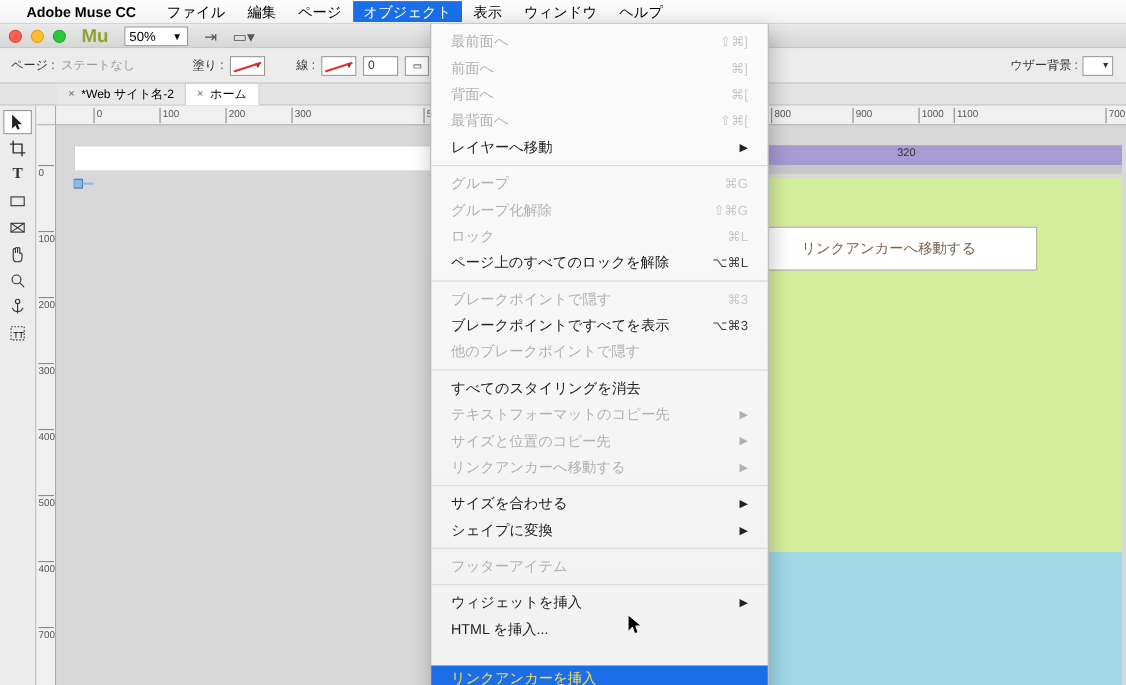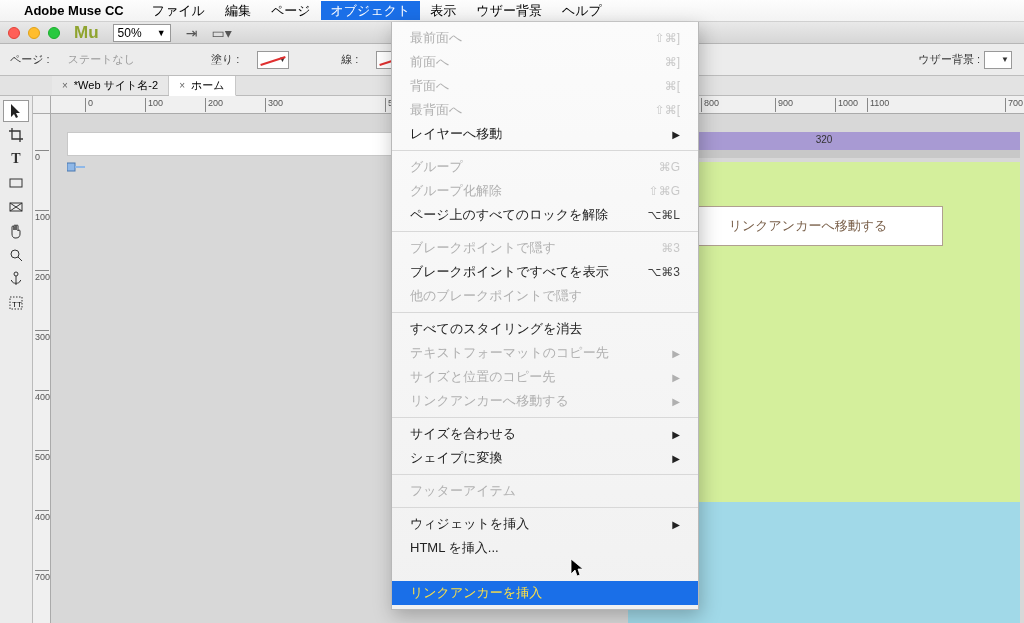--- a/index.html
+++ b/index.html
@@ -17,21 +17,21 @@
 .traffic { display: flex; gap: 8px; }
 .traffic span { width: 12px; height: 12px; border-radius: 50%; display: inline-block; }
 .tl-close{ background:#ff5f57; border:1px solid #e24238;} .tl-min{background:#ffbd2e; border:1px solid #e1a116;} .tl-max{background:#28c940; border:1px solid #1bad2b;}
 .mu-logo { margin-left: 14px; font-weight: 700; font-size: 17px; color: #8fa42f; }
 .zoom-box { margin-left: 14px; background: #fff; border: 1px solid #999; padding: 1px 4px; font-size: 12px; display: flex; align-items: center; width: 58px; justify-content: space-between;}
 .zoom-box .dd { font-size: 9px; }
 .chrome-icons { margin-left: 10px; display: flex; gap: 8px; }
 .chrome-icon { width: 22px; height: 18px; display:flex; align-items:center; justify-content:center; font-size:14px; color:#555;}
 
 
-.options-bar { height: 32px; background: #ececec; border-bottom: 1px solid #bdbdbd; display: flex; align-items: center; padding: 0 10px; font-size: 11px; color: #333; gap: 18px; position: relative; z-index: 1; }
+.options-bar { height: 32px; background: #ececec; border-bottom: 1px solid #bdbdbd; display: flex; align-items: center; padding: 0 10px; font-size: 11px; color: #333; gap: 6px; position: relative; z-index: 1; }
 .opt-label { color: #333; }
 .opt-value.gray { color: #999; }
 .swatch { width: 32px; height: 18px; border: 1px solid #999; background: #fff; position: relative; display:inline-flex; align-items:center; }
 .swatch .slash { position:absolute; left:0; top:0; width:100%; height:100%; }
 .swatch .slash::after{content:''; position:absolute; left:2px; right:2px; top:50%; border-top:2px solid #e03030; transform: rotate(-18deg);}
 .swatch .dd { margin-left:auto; font-size:8px; padding-right:2px;}
 .num-box { width: 32px; height: 18px; border: 1px solid #999; background:#fff; font-size:11px; display:flex; align-items:center; padding: 0 3px; }
 .browser-bg { position:absolute; right: 12px; display:flex; align-items:center; gap:4px;}
 
 
@@ -74,21 +74,21 @@
 .dd-sep{ height:1px; background:#d8d8d8; margin:4px 0;}
 
 .cursor { position:absolute; left:570px; top:558px; z-index:200; font-size:16px; pointer-events:none;}
 </style>
 </head>
 <body>
 
 <div class="os-menubar">
   <span class="apple"></span>
   <span class="app-name">Adobe Muse CC</span>
-  <span id="os-menu-items"><span class="menu-item">ファイル</span><span class="menu-item">編集</span><span class="menu-item">ページ</span><span class="menu-item active">オブジェクト</span><span class="menu-item">表示</span><span class="menu-item">ウザー背景</span><span class="menu-item">ヘルプ</span></span>
+  <span id="os-menu-items"><span class="menu-item">ファイル</span><span class="menu-item">編集</span><span class="menu-item">ページ</span><span class="menu-item active">オブジェクト</span><span class="menu-item">表示</span><span class="menu-item">ウィンドウ</span><span class="menu-item">ヘルプ</span></span>
 </div>
 
 <div class="window-chrome">
   <div class="traffic">
     <span class="tl-close"></span>
     <span class="tl-min"></span>
     <span class="tl-max"></span>
   </div>
   <span class="mu-logo">Mu</span>
   <div class="zoom-box">
@@ -260,20 +260,24 @@
     </div>
     <div class="dd-sep"></div>
     <div class="dd-item disabled">
       <span>グループ</span>
       <span class="sc">⌘G</span>
     </div>
     <div class="dd-item disabled">
       <span>グループ化解除</span>
       <span class="sc">⇧⌘G</span>
     </div>
+    <div class="dd-item disabled">
+      <span>ロック</span>
+      <span class="sc">⌘L</span>
+    </div>
     <div class="dd-item">
       <span>ページ上のすべてのロックを解除</span>
       <span class="sc">⌥⌘L</span>
     </div>
     <div class="dd-sep"></div>
     <div class="dd-item disabled">
       <span>ブレークポイントで隠す</span>
       <span class="sc">⌘3</span>
     </div>
     <div class="dd-item">

